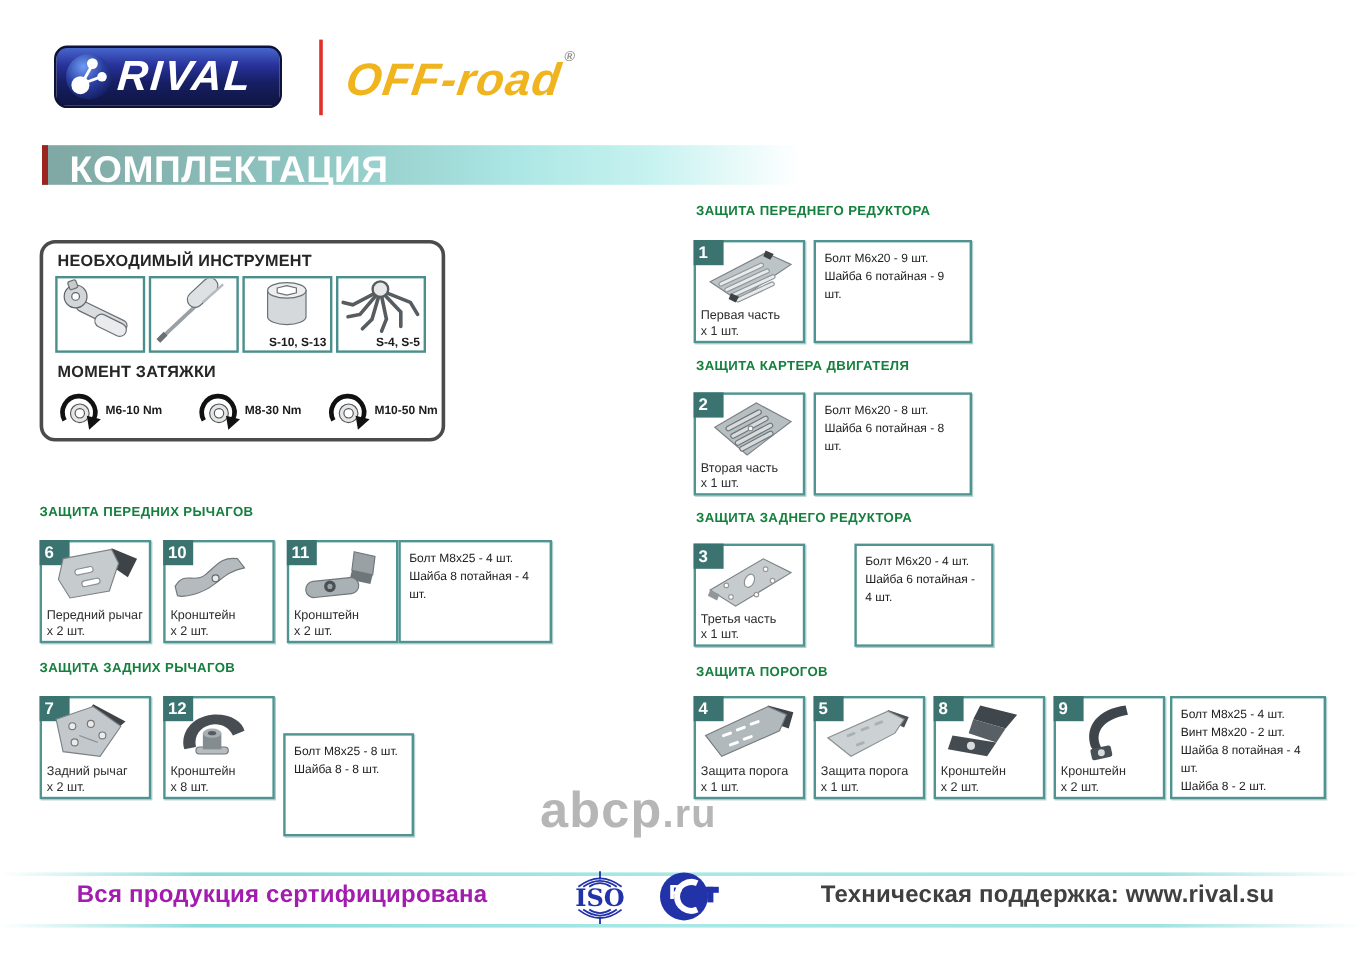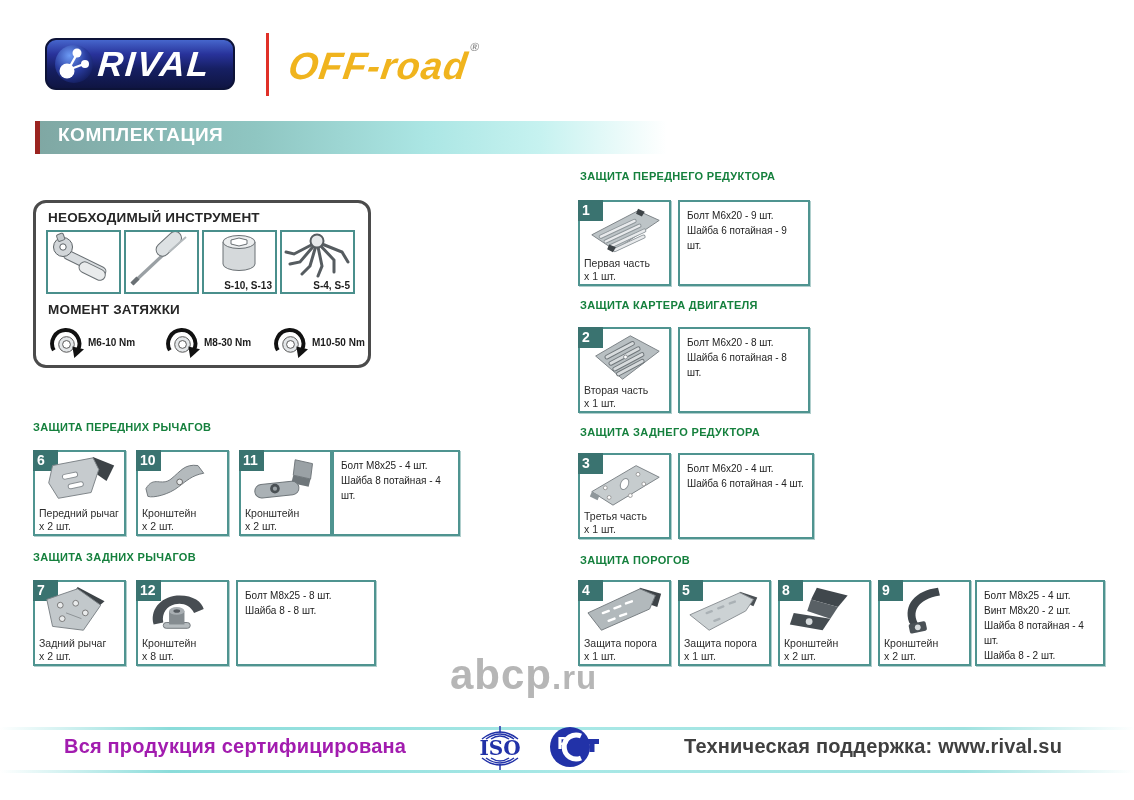--- a/index.html
+++ b/index.html
@@ -14,21 +14,21 @@
         transform:skewX(-5deg);margin-left:3px;}
   .brand-divider{position:absolute;left:266px;top:33px;width:3px;height:63px;background:#e03028;}
   .offroad{position:absolute;left:289px;top:40px;font-size:38px;font-weight:bold;font-style:italic;
         color:#f0b41e;letter-spacing:1px;transform:skewX(-8deg);white-space:nowrap;}
   .reg{font-size:12px;color:#909090;vertical-align:28px;font-style:normal;letter-spacing:0;}
 
   
   .title-bar{position:absolute;left:35px;top:121px;width:632px;height:33px;
         background:linear-gradient(90deg,#7fa7a3 0%,#8fc6c2 35%,#abe6e4 62%,#c6f2f0 80%,rgba(255,255,255,0) 100%);}
   .title-red{position:absolute;left:35px;top:121px;width:5px;height:33px;background:#9b2420;}
-  .title-text{position:absolute;left:58px;top:124px;font-size:19px;font-weight:bold;color:#fff;letter-spacing:.5px;}
+  .title-text{position:absolute;left:58px;top:124px;font-size:31px;font-weight:bold;color:#fff;letter-spacing:.5px;}
 
   
   .toolbox{position:absolute;left:33px;top:200px;width:338px;height:168px;background:#fff;
         border:3px solid #4b4b4b;border-radius:13px;box-sizing:border-box;}
   .toolbox-title{position:absolute;left:12px;top:7px;font-size:13.5px;font-weight:bold;color:#262626;letter-spacing:.2px;}
   .tcells{position:absolute;left:10px;top:27px;display:flex;gap:3px;border-radius:17px;}
   .tcell{width:75px;height:64px;border:2.5px solid #4a8f8c;background:#fff;position:relative;box-sizing:border-box;}
   .tcell-label{position:absolute;right:3px;bottom:1px;font-size:10px;font-weight:bold;color:#1c1c1c;white-space:nowrap;}
   .torque-title{position:absolute;left:12px;top:99px;font-size:13.5px;font-weight:bold;color:#262626;letter-spacing:.2px;}
   .torq{position:absolute;top:121px;display:flex;align-items:center;}
@@ -241,21 +241,21 @@
       <rect x="28" y="28" width="16" height="14" fill="#858c90"></rect>
       <ellipse cx="36" cy="28" rx="8" ry="4" fill="#a8aeb2"></ellipse>
       <ellipse cx="36" cy="28" rx="3.5" ry="1.8" fill="#555b60"></ellipse>
     </svg>
     <div class="cap">
         <div>Кронштейн</div>
         <div>x 8 шт.</div>
       </div>
   </div>
 
-  <div class="fbox" style="left:236px;top:580px;width:140px">
+  <div class="fbox" style="left:236px;top:611px;width:109px">
     <div>Болт М8х25 - 8 шт.</div>
     <div>Шайба 8 - 8 шт.</div>
   </div>
 
   <div class="sect-title" style="left:580px;top:170px">ЗАЩИТА ПЕРЕДНЕГО РЕДУКТОРА</div>
 
   <div class="pbox" style="left:578px;top:200px">
     <div class="badge">1</div>
     <svg class="part-img" viewBox="0 0 86 54">
       <polygon points="8,32 56,7 78,17 32,48" fill="#bdc4c7" stroke="#7c8286" stroke-width="1"></polygon>
@@ -319,21 +319,21 @@
           <circle cx="26" cy="42" r="2"></circle>
           <circle cx="48" cy="40" r="2"></circle>
       </g>
     </svg>
     <div class="cap">
         <div>Третья часть</div>
         <div>x 1 шт.</div>
       </div>
   </div>
 
-  <div class="fbox" style="left:678px;top:453px;width:136px">
+  <div class="fbox" style="left:712px;top:453px;width:116px">
     <div>Болт М6х20 - 4 шт.</div>
     <div>Шайба 6 потайная - 4 шт.</div>
   </div>
 
   <div class="sect-title" style="left:580px;top:554px">ЗАЩИТА ПОРОГОВ</div>
 
   <div class="pbox" style="left:578px;top:580px">
     <div class="badge">4</div>
     <svg class="part-img" viewBox="0 0 86 54">
       <polygon points="58,4 80,10 76,24 56,17" fill="#3d4347"></polygon>

